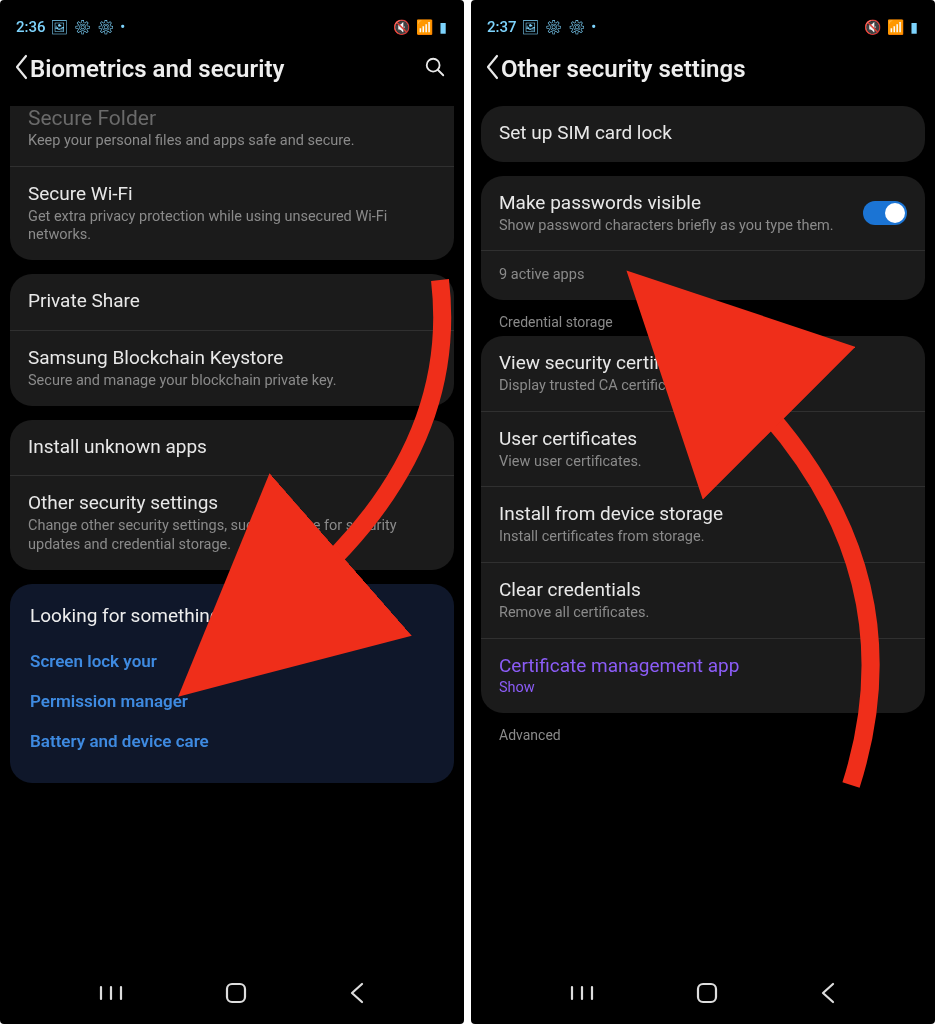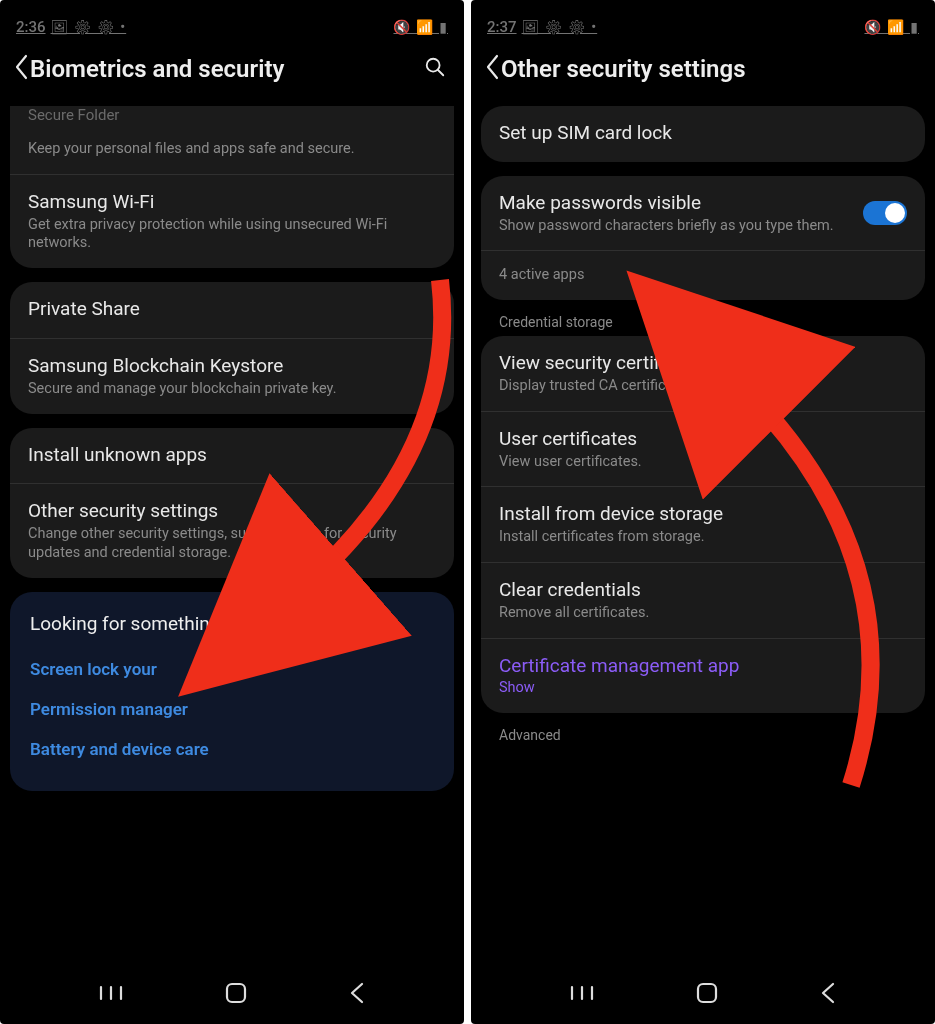--- a/index.html
+++ b/index.html
@@ -21,23 +21,22 @@
     border-radius: 4px;
     position: relative;
   }
   .statusbar {
     display: flex;
     justify-content: space-between;
     align-items: center;
     padding: 24px 16px 2px 16px;
     font-size: 15px;
     font-weight: 500;
-    color: #737373;
+    color: #7dd3fc;
     height: 32px;
-    text-decoration: underline;
   }
   .status-left, .status-right { display: flex; align-items: center; gap: 5px; }
   .status-icons { letter-spacing: 1px; font-size: 14px; }
   .appbar {
     display: flex;
     align-items: center;
     padding: 22px 18px 22px 14px;
   }
   .back-icon svg { width: 16px; height: 26px; }
   .appbar-title {
@@ -123,21 +122,21 @@
     padding: 10px 48px 16px 48px;
     height: 52px;
   }
   .nav-btn svg { stroke: #ddd; fill: none; }
   .arrow {
     position: absolute;
     pointer-events: none;
     z-index: 50;
   }
   .arrow svg { overflow: visible; }
-  .cutoff-title { color:#6a6a6a; font-size:15px; margin-bottom:16px; padding: 0 18px; }
+  .cutoff-title { color:#6a6a6a; font-size:21px; margin-bottom:2px; padding: 0 18px; }
 </style>
 </head>
 <body>
 
 <div class="phone">
   <div class="statusbar">
     <div class="status-left">
       <span>2:36</span>
       <span class="status-icons">🖼 ⚙ ⚙ •</span>
     </div>
@@ -162,21 +161,21 @@
   <div class="content">
     <div class="card first-cut">
       <div class="row" style="padding-top:0">
         <div class="row-body">
           <div class="cutoff-title" style="padding:0">Secure Folder</div>
           <div class="row-sub">Keep your personal files and apps safe and secure.</div>
         </div>
       </div>
       <div class="row">
         <div class="row-body">
-          <div class="row-title">Samsung Wi-Fi</div>
+          <div class="row-title">Secure Wi-Fi</div>
           <div class="row-sub">Get extra privacy protection while using unsecured Wi-Fi networks.</div>
         </div>
       </div>
     </div>
 
     <div class="card">
       <div class="row">
         <div class="row-body">
             <div class="row-title">Private Share</div>
           </div>
@@ -267,21 +266,21 @@
         <div class="row-body">
           <div class="row-title">Make passwords visible</div>
           <div class="row-sub">Show password characters briefly as you type them.</div>
         </div>
         <div class="toggle">
             <div class="knob"></div>
           </div>
       </div>
       <div class="row">
         <div class="row-body">
-          <div class="row-sub">4 active apps</div>
+          <div class="row-sub">9 active apps</div>
         </div>
       </div>
     </div>
 
     <div class="section-label">Credential storage</div>
     <div class="card">
       <div class="row">
         <div class="row-body">
           <div class="row-title">View security certificates</div>
           <div class="row-sub">Display trusted CA certificates.</div>

